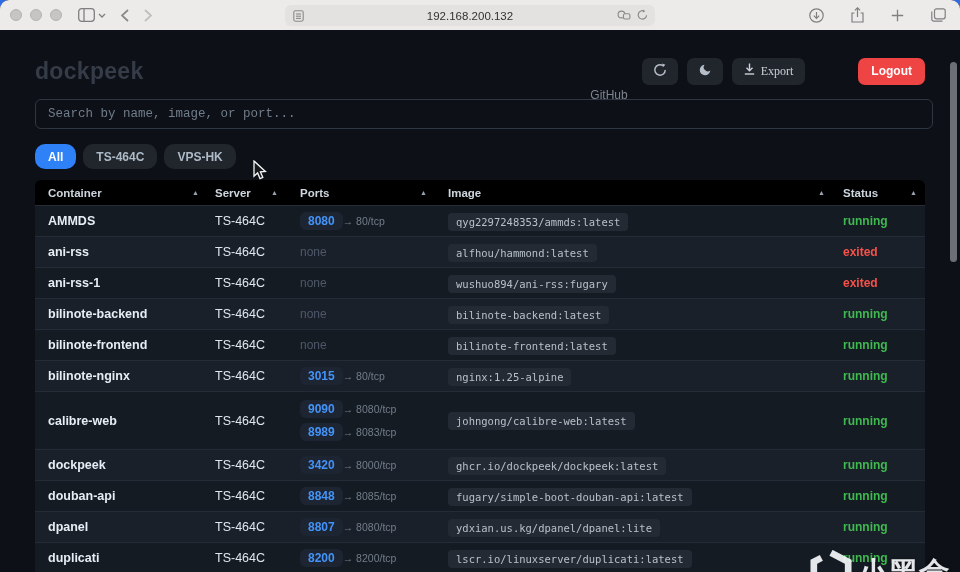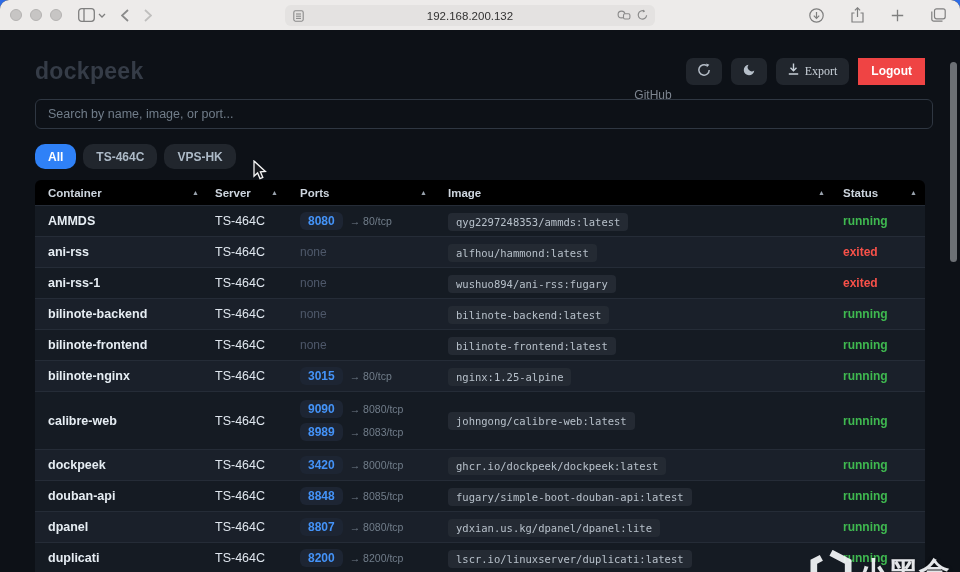--- a/index.html
+++ b/index.html
@@ -25,24 +25,24 @@
   .page { position:relative; height:572px; background:#0d1117; }
 
   .app-header { display:flex; align-items:center; justify-content:space-between; padding:26px 35px 0 35px; height:56px; }
   .logo { font-size:23px; font-weight:bold; color:#353c47; letter-spacing:.3px; }
   .actions { display:flex; align-items:center; gap:9px; }
   .github { color:#7d8590; font-size:12px; margin-right:5px;margin-top:48px; }
   .icon-btn { width:36px; height:27px; background:#21262d; border:none; border-radius:7px;
     display:flex; align-items:center; justify-content:center; color:#b6bfc9; cursor:pointer; }
   .export-btn { height:27px; background:#21262d; border:none; border-radius:7px; color:#c9d1d9;
     font-size:12px; display:flex; align-items:center; gap:6px; padding:0 12px; font-family:Liberation Serif, serif; cursor:pointer; }
-  .logout-btn { height:27px; background:#ef4444; border:none; border-radius:0; color:#fff;
-    font-size:12px; font-weight:bold; padding:0 13px; font-family:inherit; cursor:pointer; }
-
-  .search-wrap { padding:13px 27px 0 35px; }
+  .logout-btn { height:27px; background:#ef4444; border:none; border-radius:7px; color:#fff;
+    font-size:12px; font-weight:bold; padding:0 13px; font-family:inherit; cursor:pointer;margin-left:44px; }
+
+  .search-wrap { padding:13px 27px 0 35px;font-family:Liberation Mono, monospace; }
   .search-input { width:100%; height:30px; background:#0d1117; border:1px solid #2f3742; border-radius:6px;
     color:#e6edf3; font-size:12.5px; padding:0 12px; font-family:inherit; outline:none; }
   .search-input::placeholder { color:#717d8a; }
 
   .tabs { display:flex; gap:7px; margin:15px 35px 0 35px; }
   .tab { height:25px; padding:0 13px; border:none; border-radius:10px; font-size:12px; font-weight:bold;
     display:flex; align-items:center; background:#21262d; color:#adbac7; font-family:inherit; cursor:pointer; }
   .tab.active { background:#2f81f7; color:#fff; }
 
   
@@ -57,21 +57,21 @@
   .c4 { width:398px; padding-left:11px; padding-right:10px; }
   .c5 { flex:1; padding-left:8px; padding-right:8px; }
 
   .row { display:flex; align-items:center; min-height:31px; border-top:1px solid #252c37; }
   .row:nth-child(odd) { background:#151b23; }
   .row:nth-child(even) { background:#1a202a; }
   .row.tall { min-height:58px; }
   .cell-container { font-size:12.5px; font-weight:bold; color:#e6edf3; }
   .cell-server { font-size:12.5px; color:#dfe6ee; }
   .cell-ports { display:flex; flex-direction:column; gap:5px; }
-  .port-line { display:flex; align-items:center; gap:7px; }
+  .port-line { display:flex; align-items:center; }
   .port-badge { background:#1d2533; color:#4493f8; font-weight:bold; font-size:12px;
     padding:2px 8px; border-radius:6px; cursor:pointer; }
   .port-target { color:#717d8a; font-size:10.5px; }
   .none { color:#4e586a; font-size:12px; }
   .image-badge { display:inline-block; background:#242a33; color:#b7c0ca;
     font-family:"DejaVu Sans Mono", monospace; font-size:10.5px; padding:3px 8px; border-radius:4px; }
   .cell-status { font-size:12px; font-weight:bold; }
   .status-running { color:#3fb950; }
   .status-exited { color:#f85149; }
 

